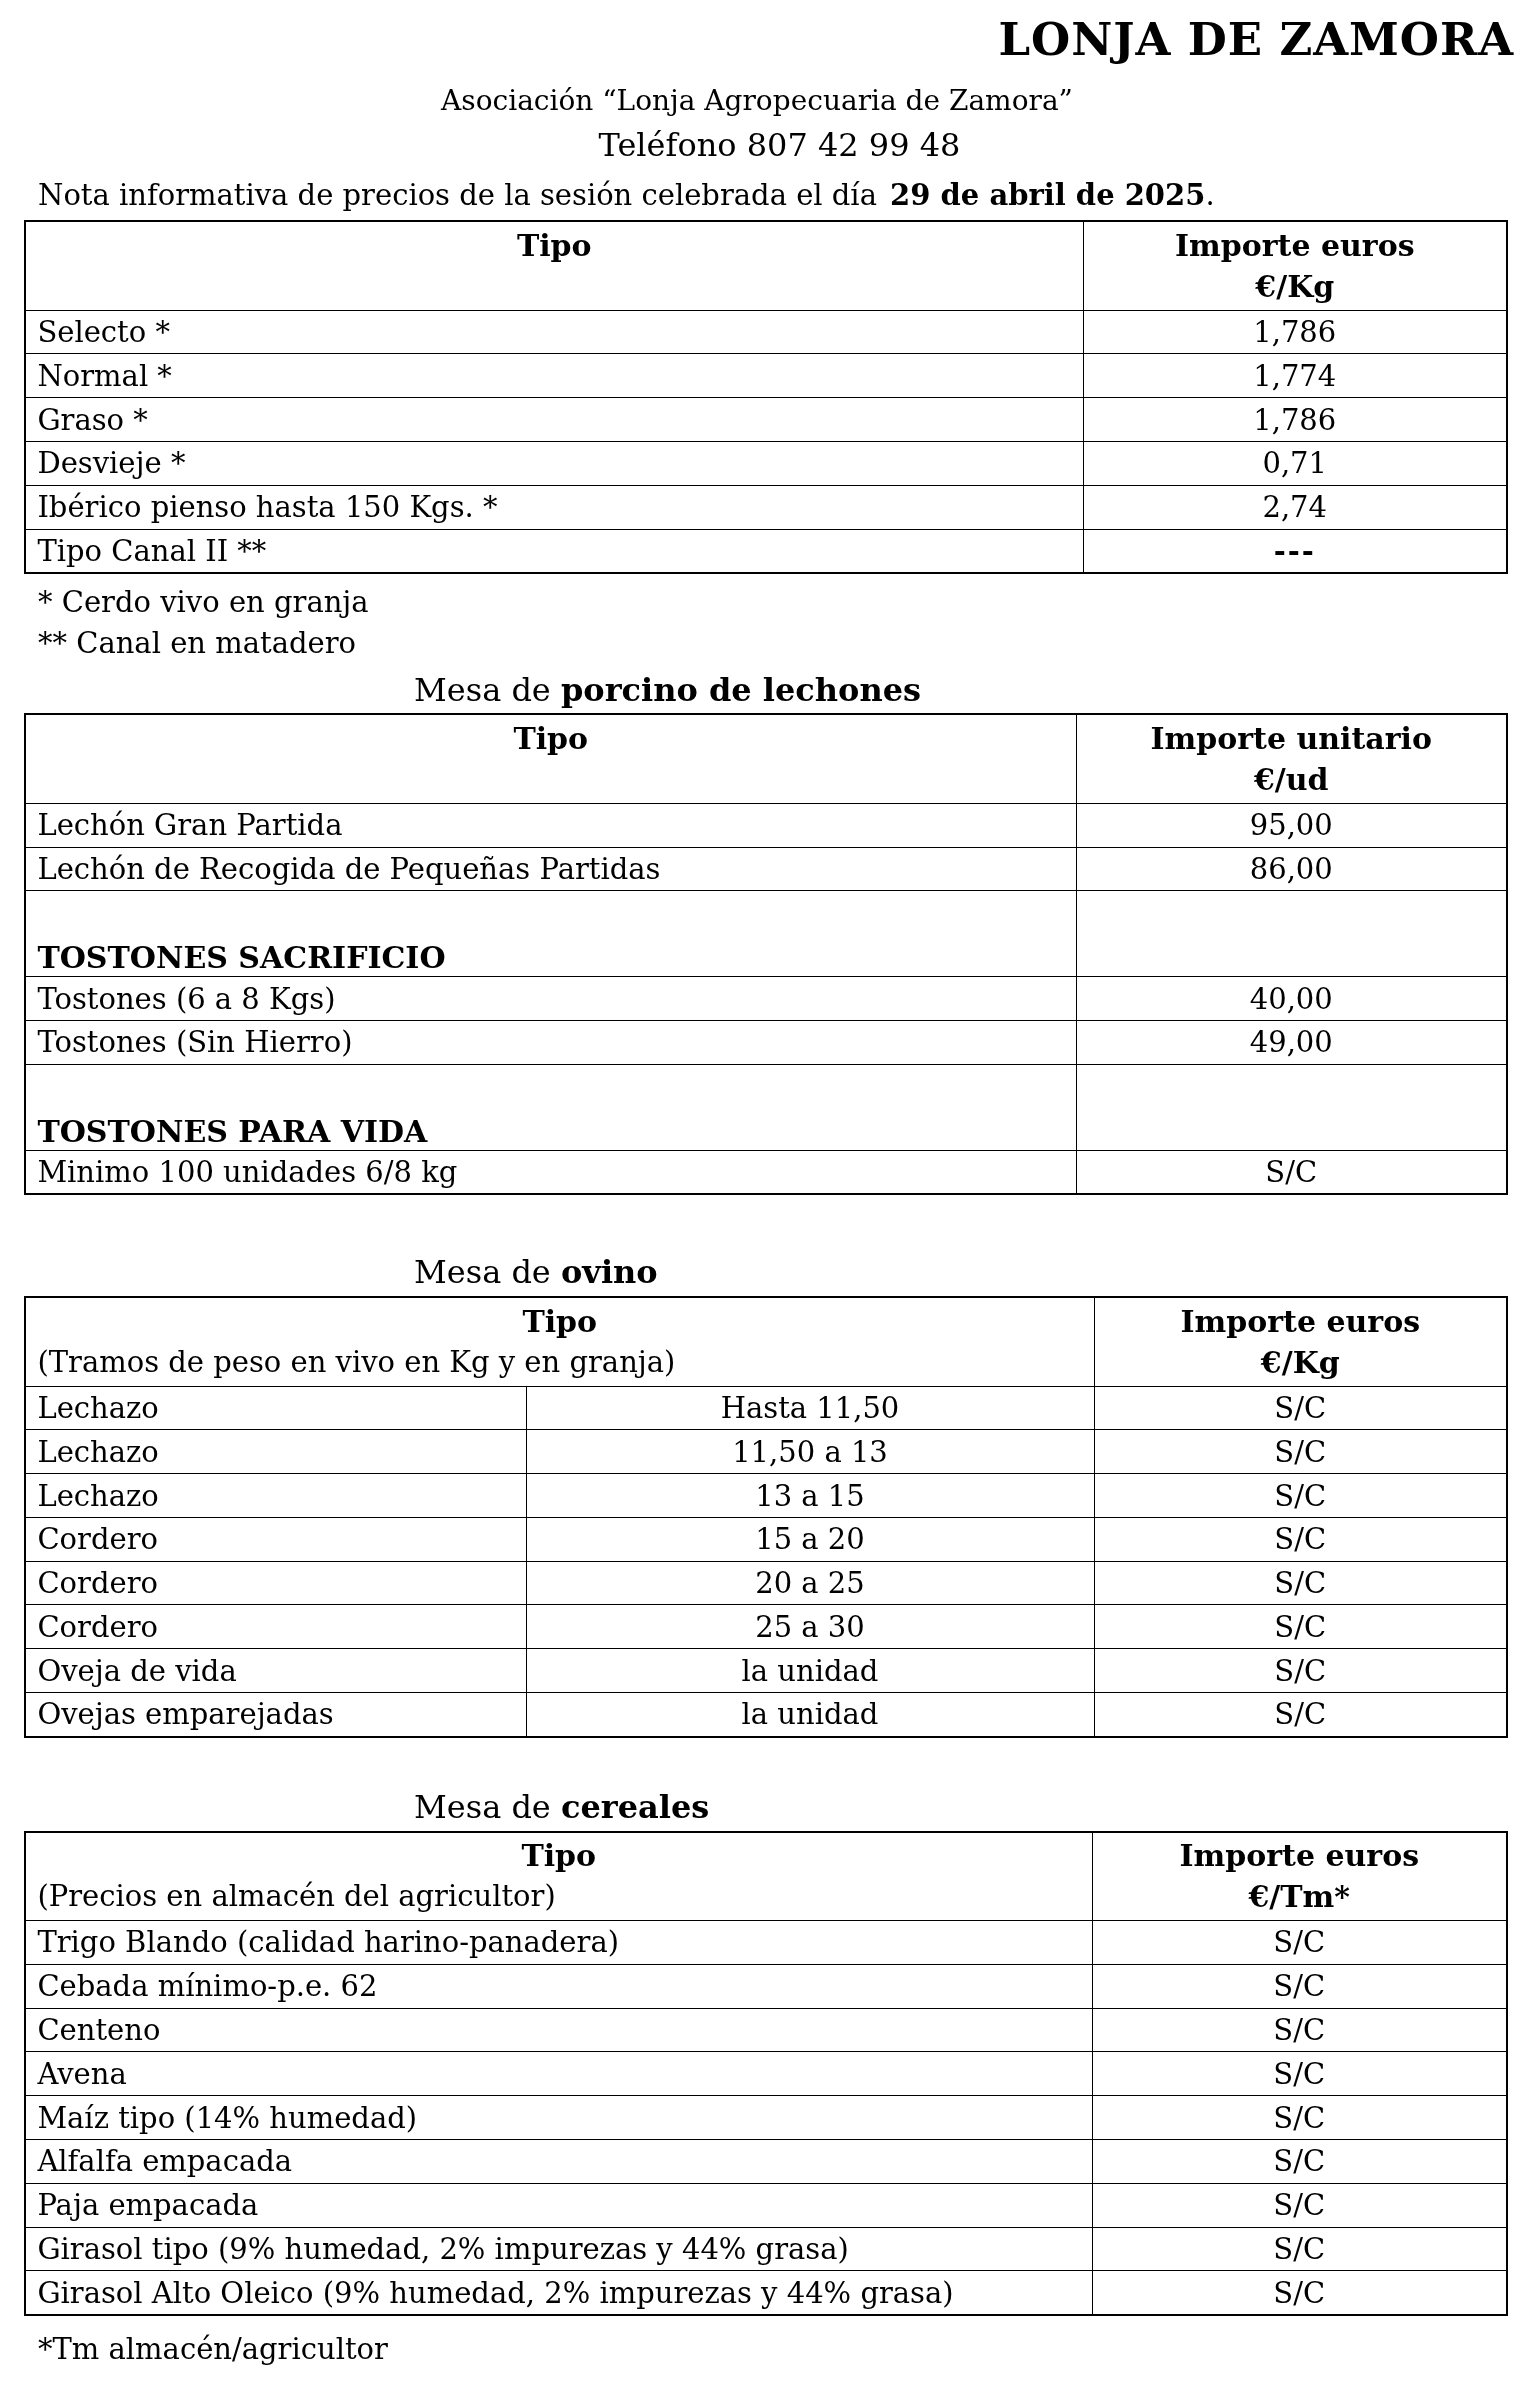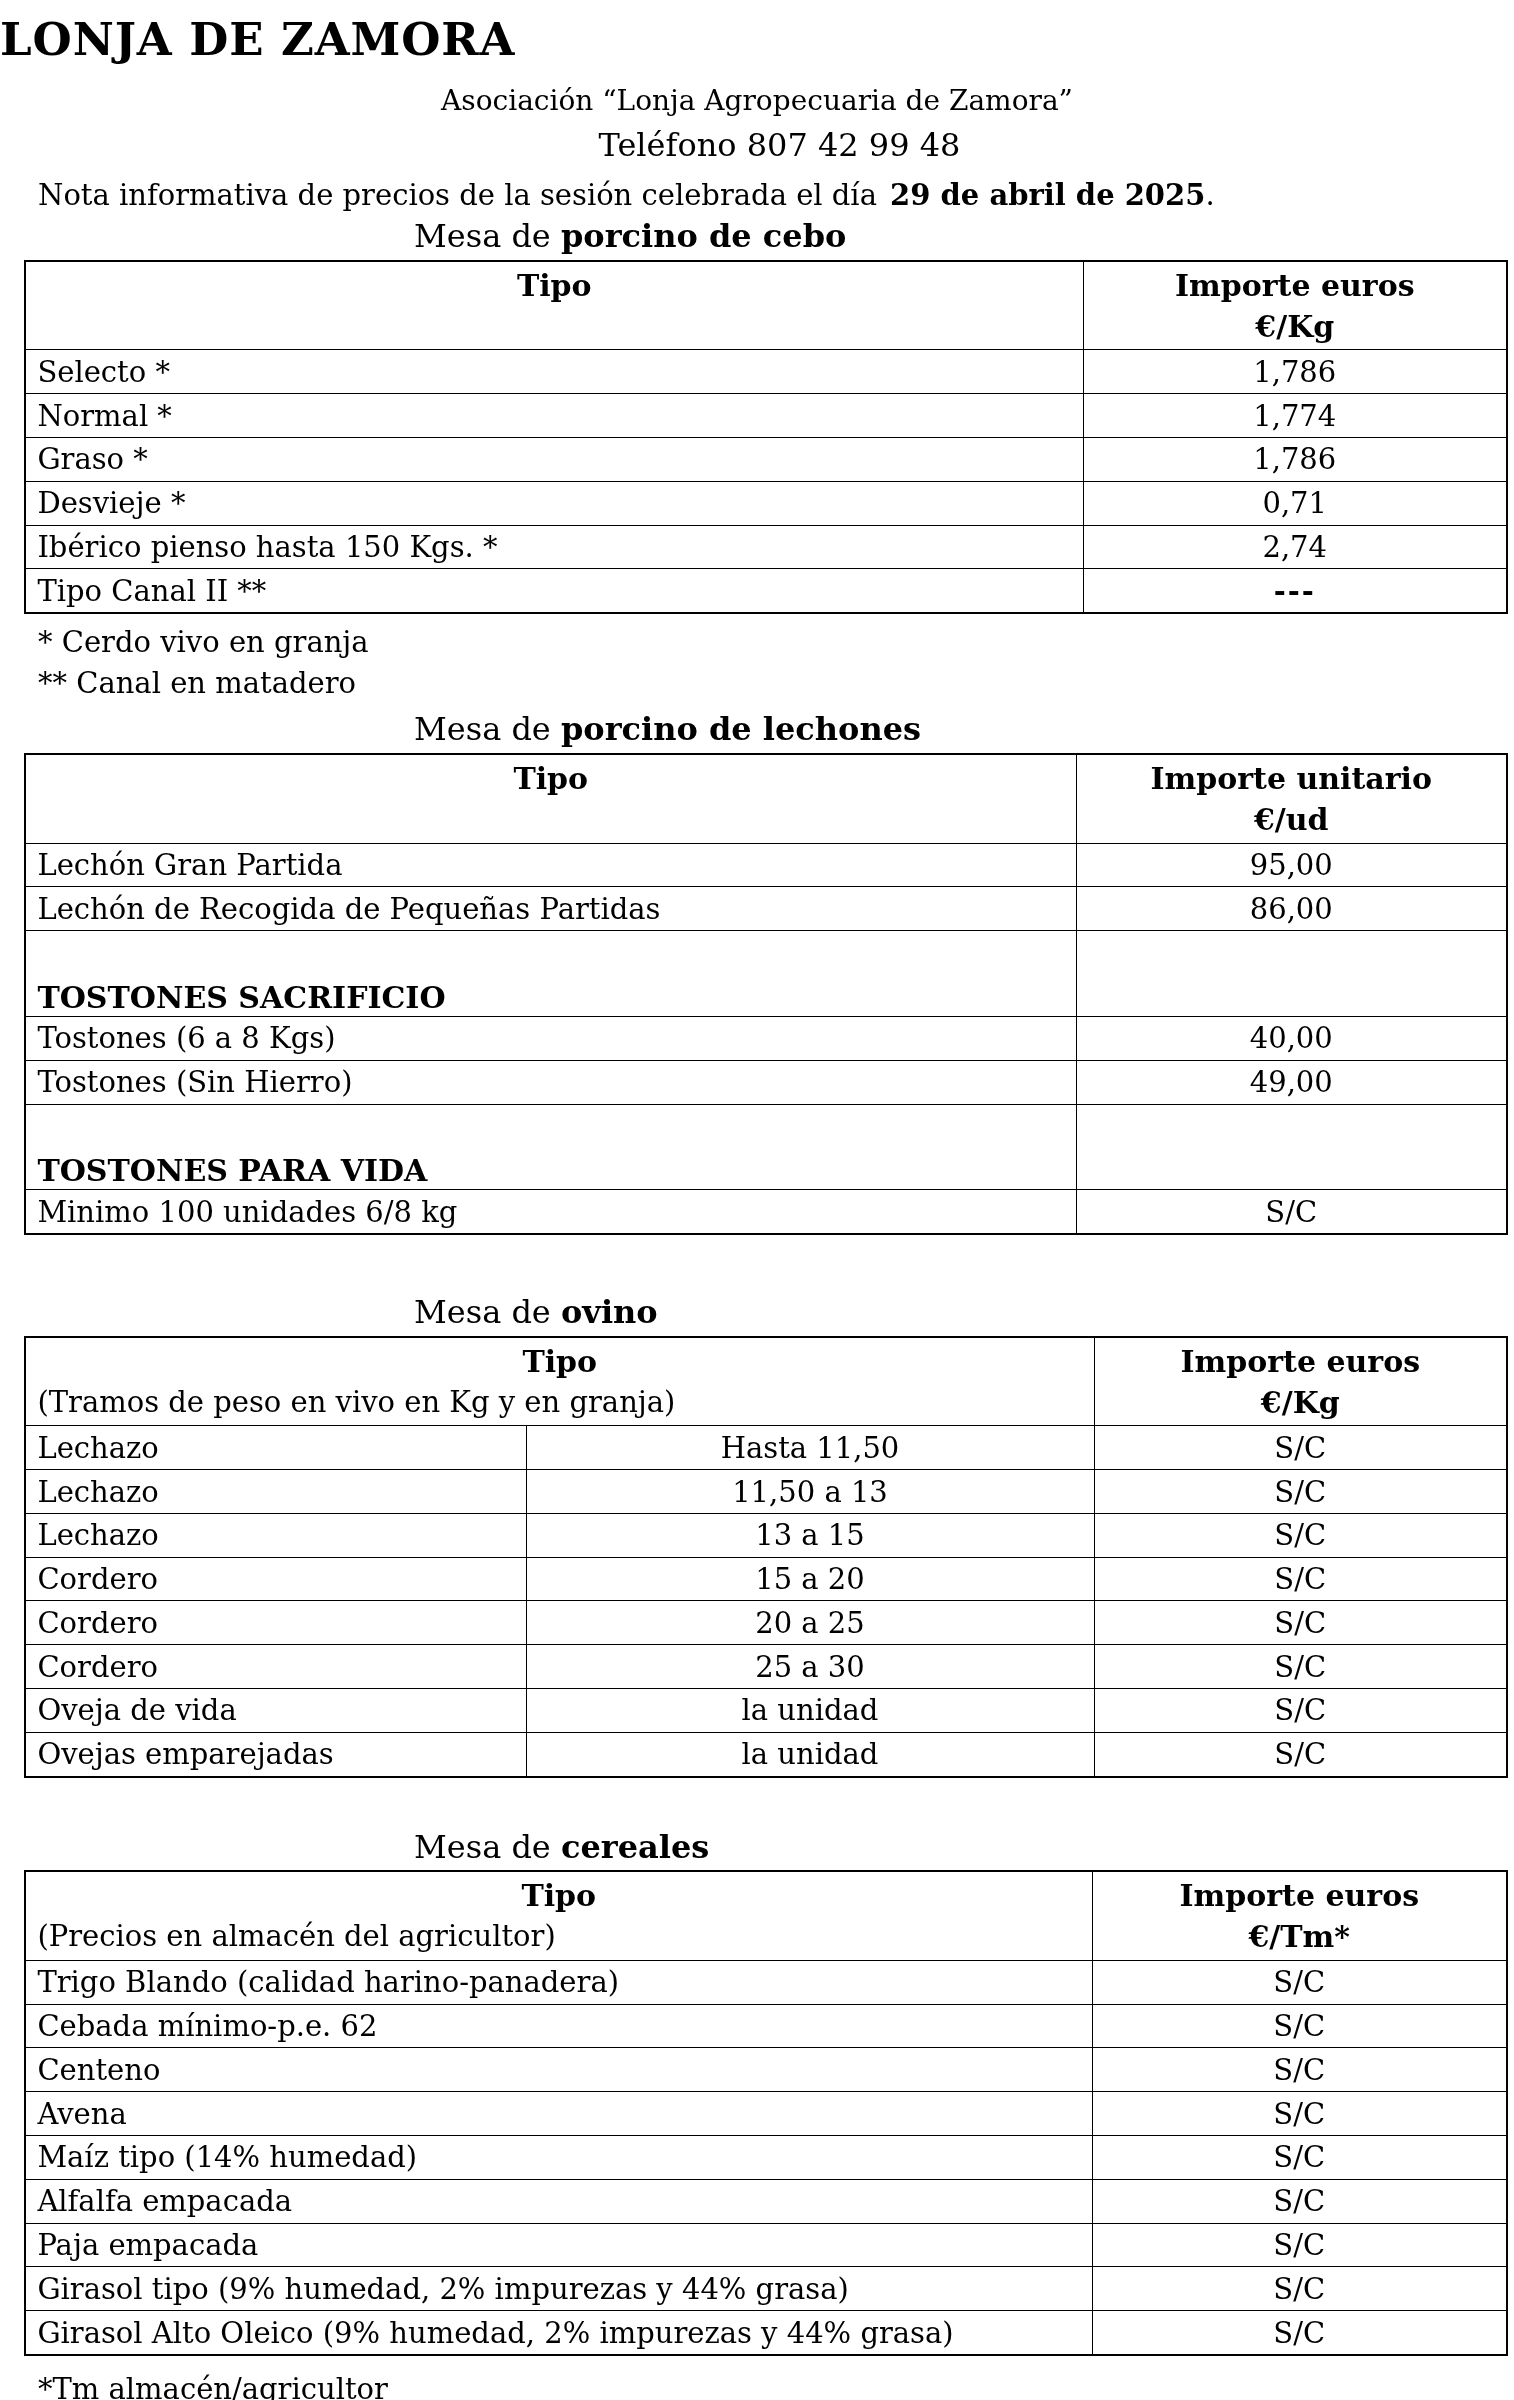--- a/index.html
+++ b/index.html
@@ -8,21 +8,21 @@
     width:1514px;
     height:2401px;
     background:#ffffff;
     color:#000000;
     font-family:"DejaVu Serif","Liberation Serif",serif;
     overflow:hidden;
   }
   .b{font-weight:700;}
   .doc-title{
     margin:13.2px 0 0 0;
-    text-align:left;
+    text-align:right;
     font-weight:700;
     font-size:45px;
     line-height:53px;
     letter-spacing:0.9px;
   }
   .doc-subtitle{margin-top:15px;text-align:center;font-size:28px;line-height:40px;}
   .doc-phone{margin-top:3.8px;text-align:center;font-size:32px;line-height:40px;padding-left:45px;}
   .doc-note{margin:11.4px 0 0 38px;font-size:29px;line-height:38px;}
   .note-date{margin-left:13.2px;}
   .mesa-title{margin:3.8px 0 0 414px;font-size:32px;line-height:36px;}
@@ -63,21 +63,20 @@
 </head>
 <body>
 
 <div class="page">
 
   <div class="doc-title">LONJA DE ZAMORA</div>
   <div class="doc-subtitle">Asociación “Lonja Agropecuaria de Zamora”</div>
   <div class="doc-phone">Teléfono 807 42 99 48</div>
   <div class="doc-note"><span>Nota informativa de precios de la sesión celebrada el día</span><span class="b note-date">29 de abril de 2025</span><span>.</span></div>
 
-  <div class="mesa-title"><span>Mesa de </span><span class="b">porcino de cebo</span></div>
 
   <table class="t t-cebo">
     <colgroup>
         <col class="c-cebo-1">
         <col>
       </colgroup>
     <tbody>
         <tr>
       <th>
             <div class="hdr-tipo">Tipo</div>

